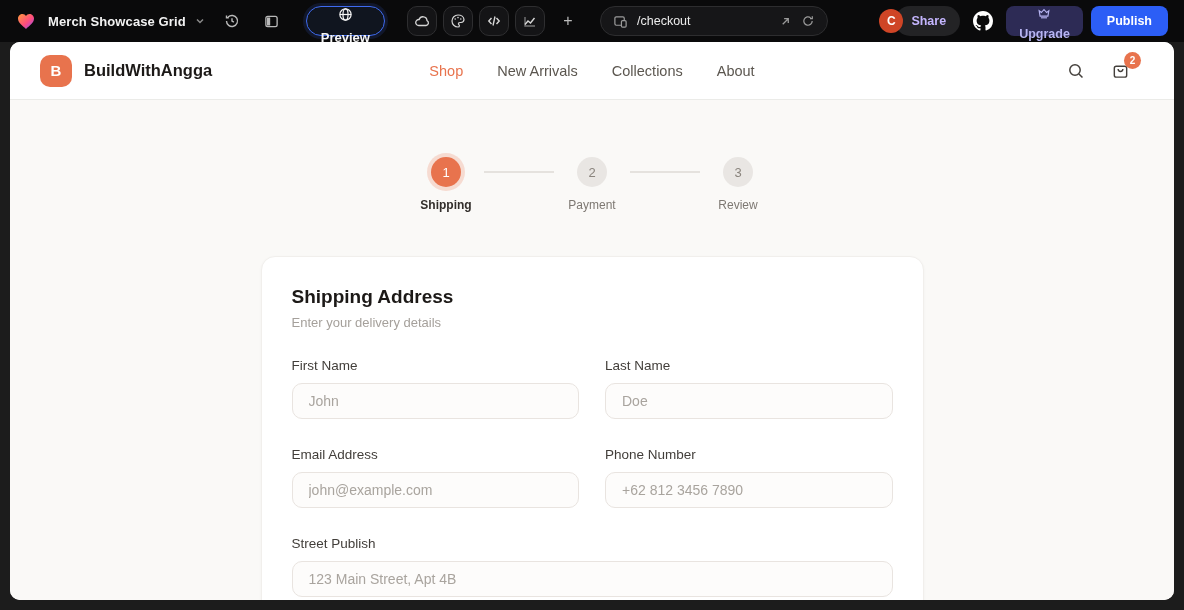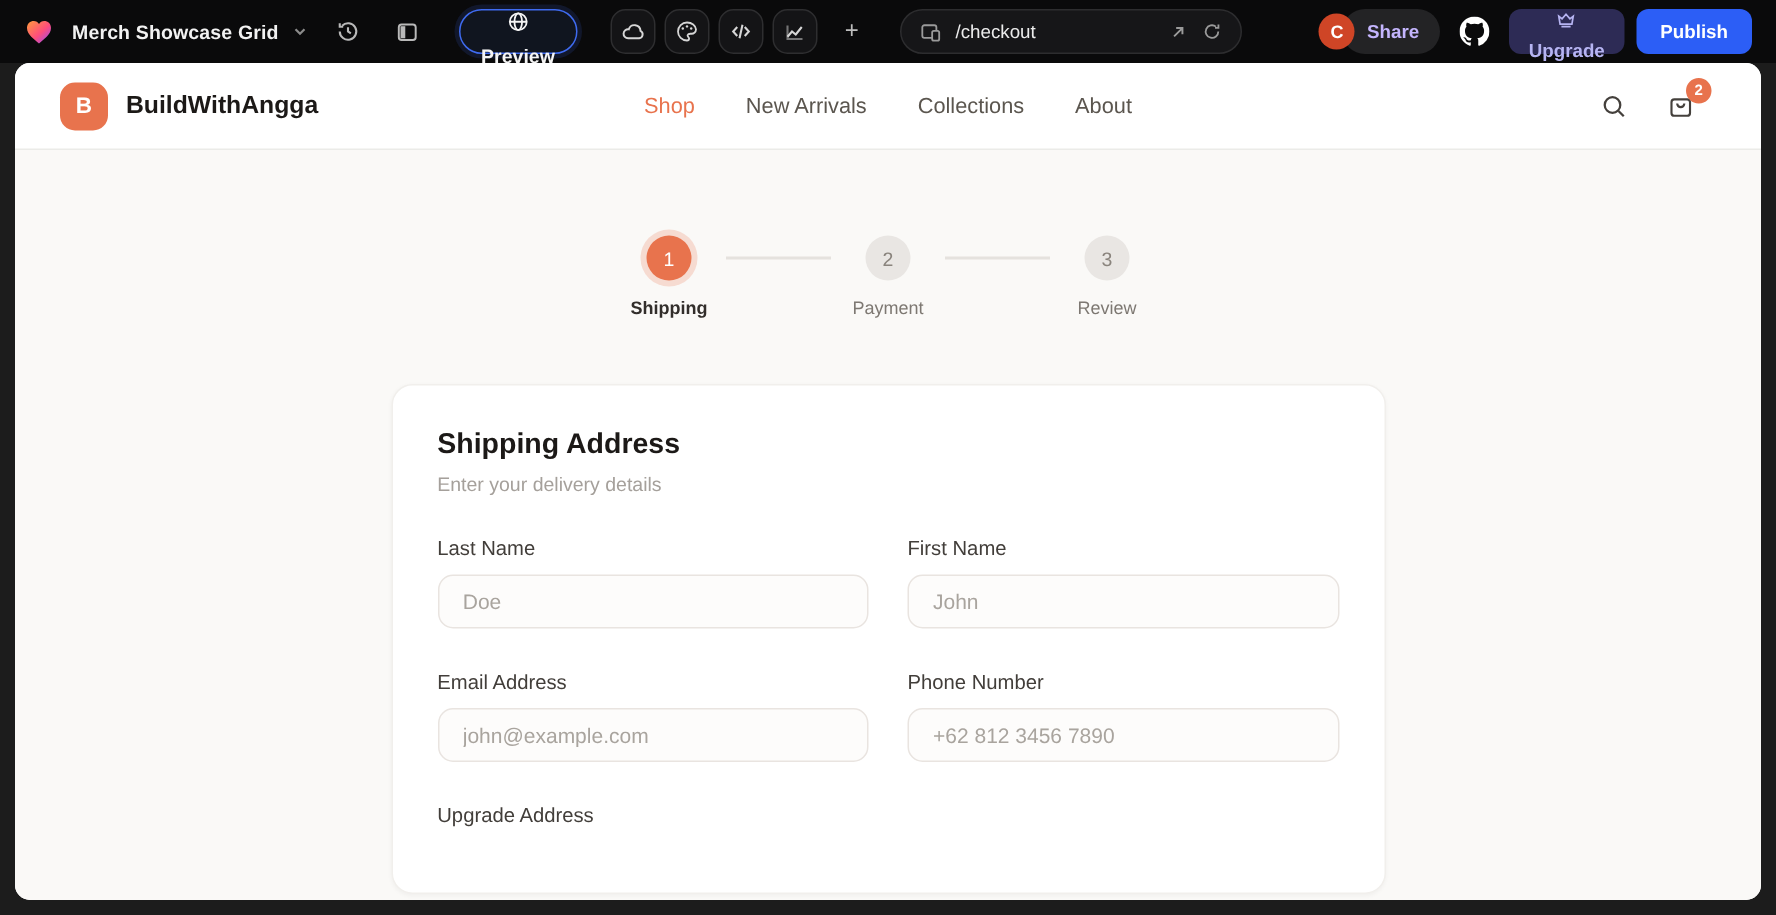--- a/index.html
+++ b/index.html
@@ -315,36 +315,37 @@
           <span class="step-label">Review</span>
         </div>
       </div>
 
       <div class="card">
         <h2 class="card-title">Shipping Address</h2>
         <div class="card-sub">Enter your delivery details</div>
 
         <div class="form-grid">
           <div class="field">
+            <label>First Name</label>
+            <input type="text" placeholder="John" style="">
+          </div>
+          <div class="field">
             <label>Last Name</label>
             <input type="text" placeholder="Doe" style="">
-          </div>
-          <div class="field">
-            <label>First Name</label>
-            <input type="text" placeholder="John" style="">
           </div>
           <div class="field">
             <label>Email Address</label>
             <input type="text" placeholder="john@example.com" style="">
           </div>
           <div class="field">
             <label>Phone Number</label>
             <input type="text" placeholder="+62 812 3456 7890" style="">
           </div>
           <div class="field full">
-            <label>Upgrade Address</label>
+            <label>Street Publish</label>
+            <input type="text" placeholder="123 Main Street, Apt 4B" style="">
           </div>
         </div>
       </div>
 
     </div>
   </div>
 </div>
 
 </body></html>

